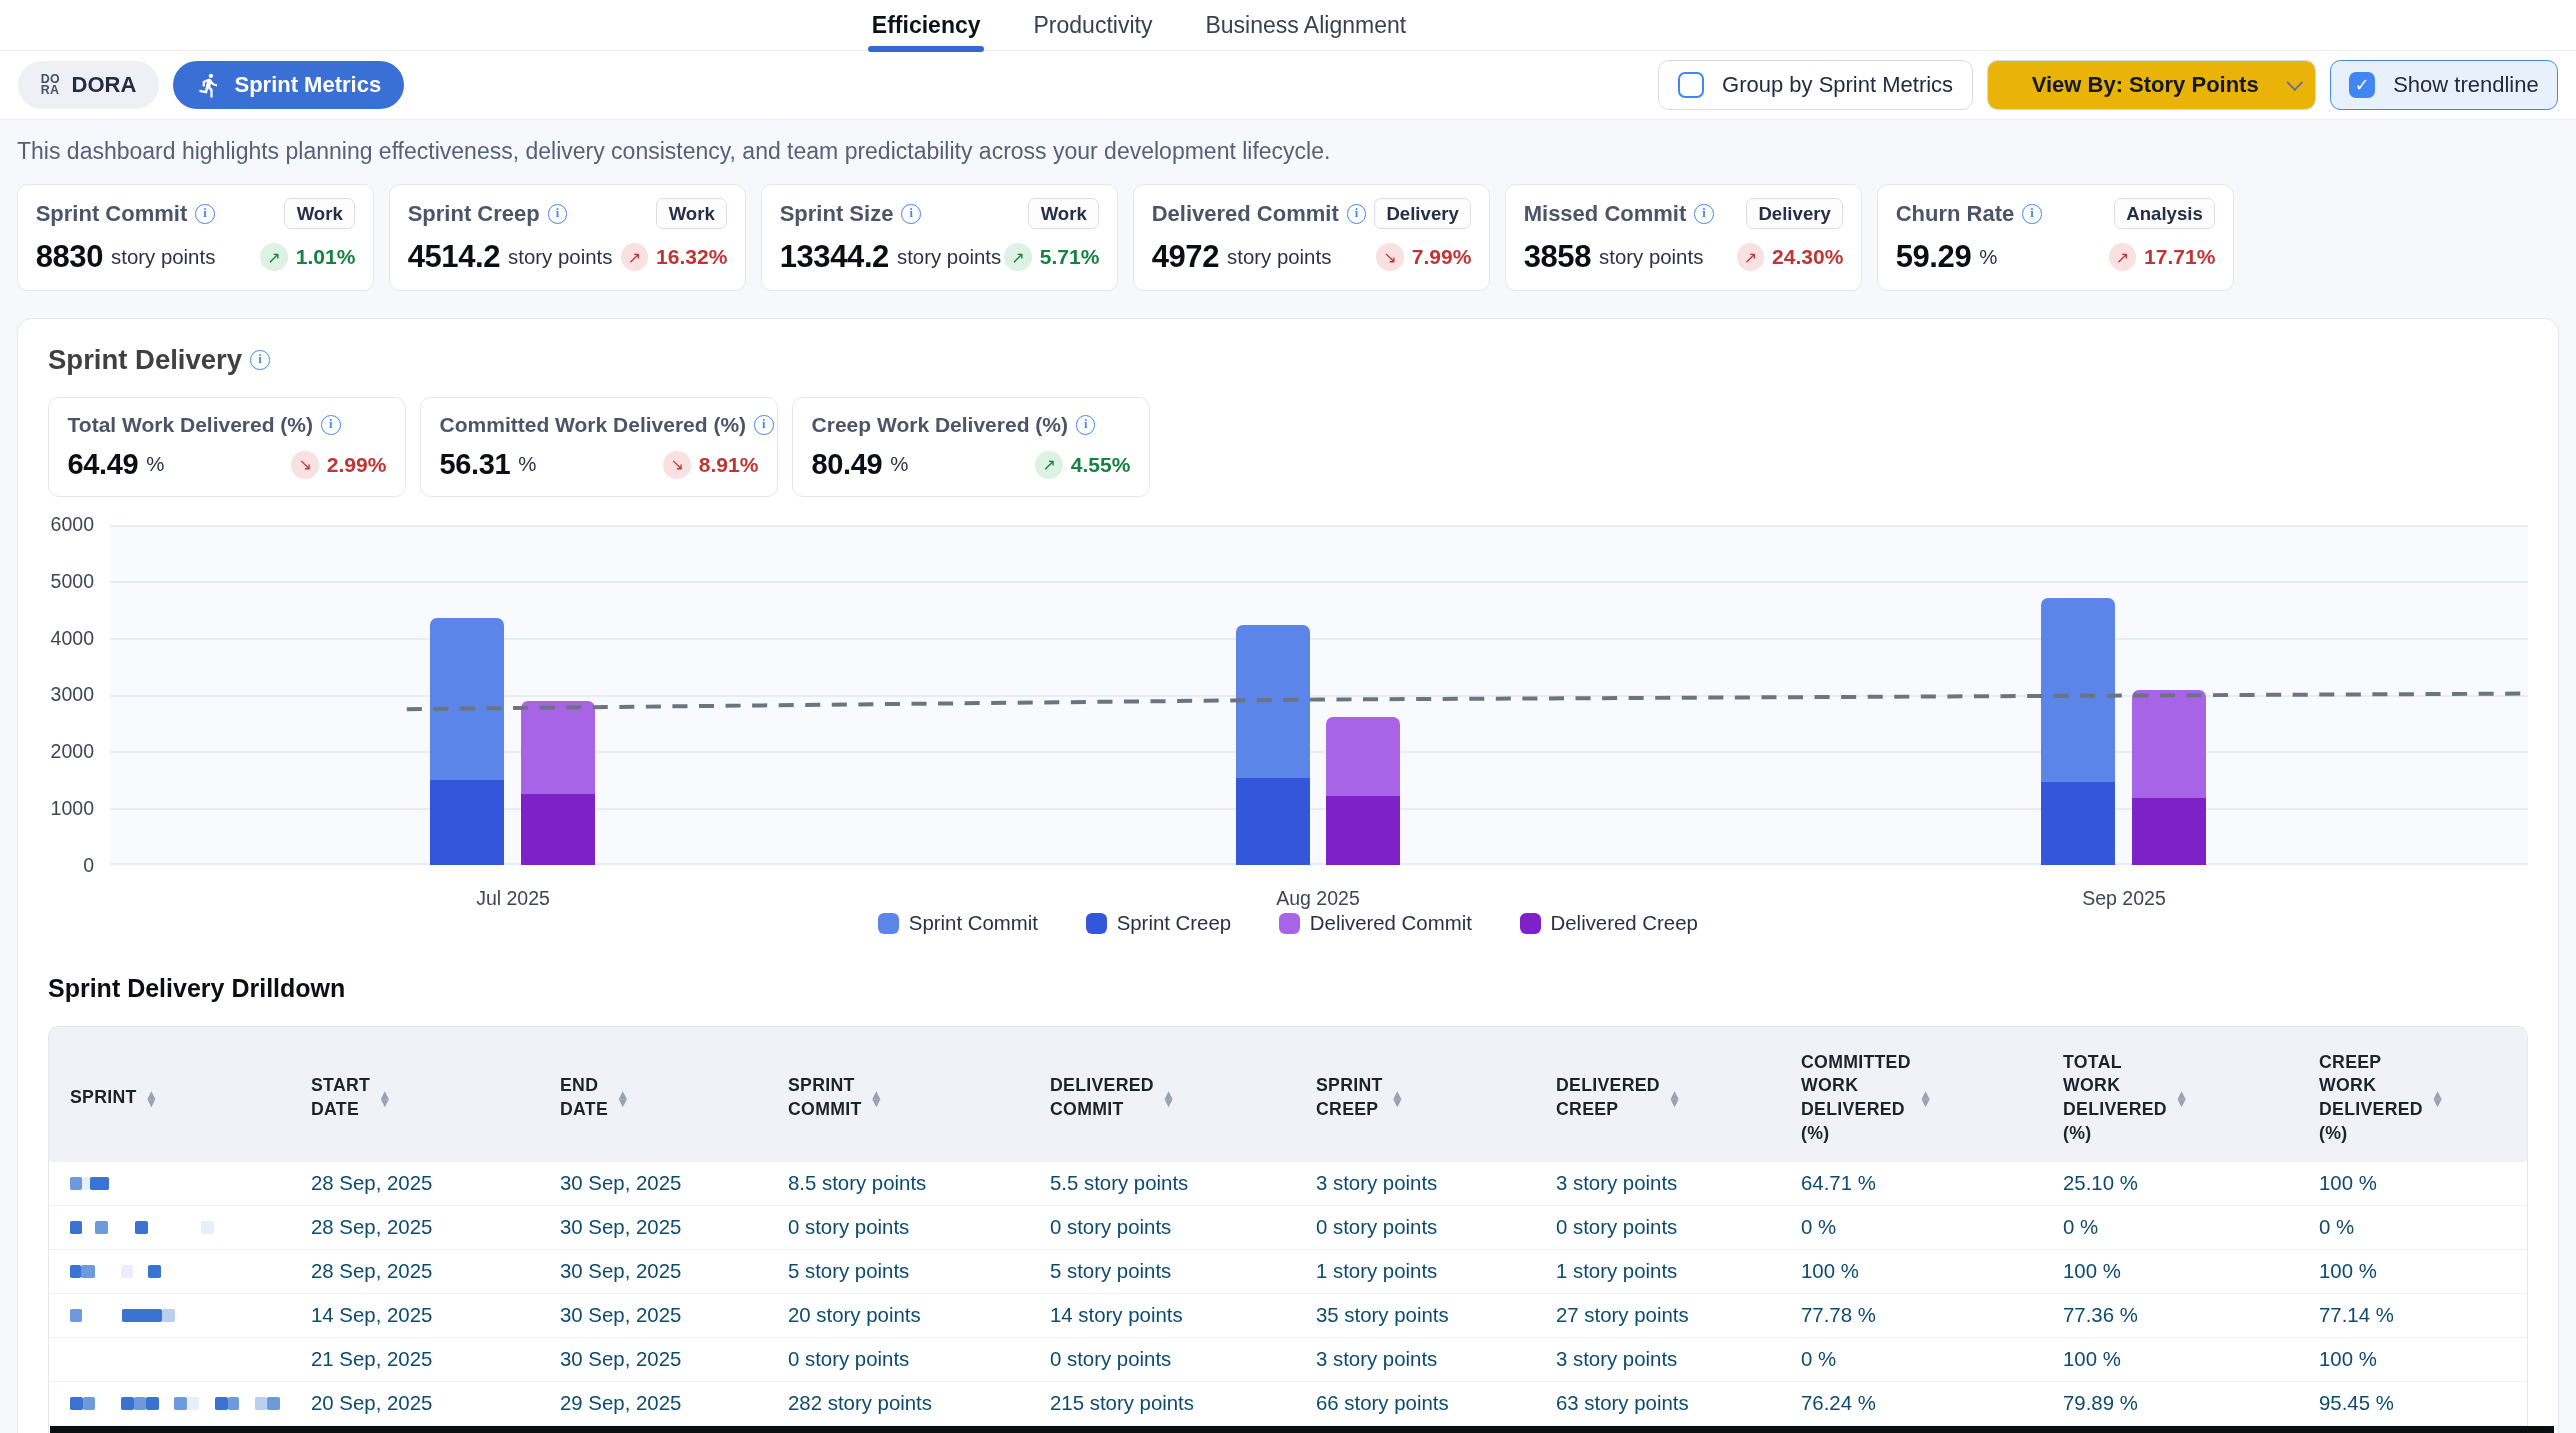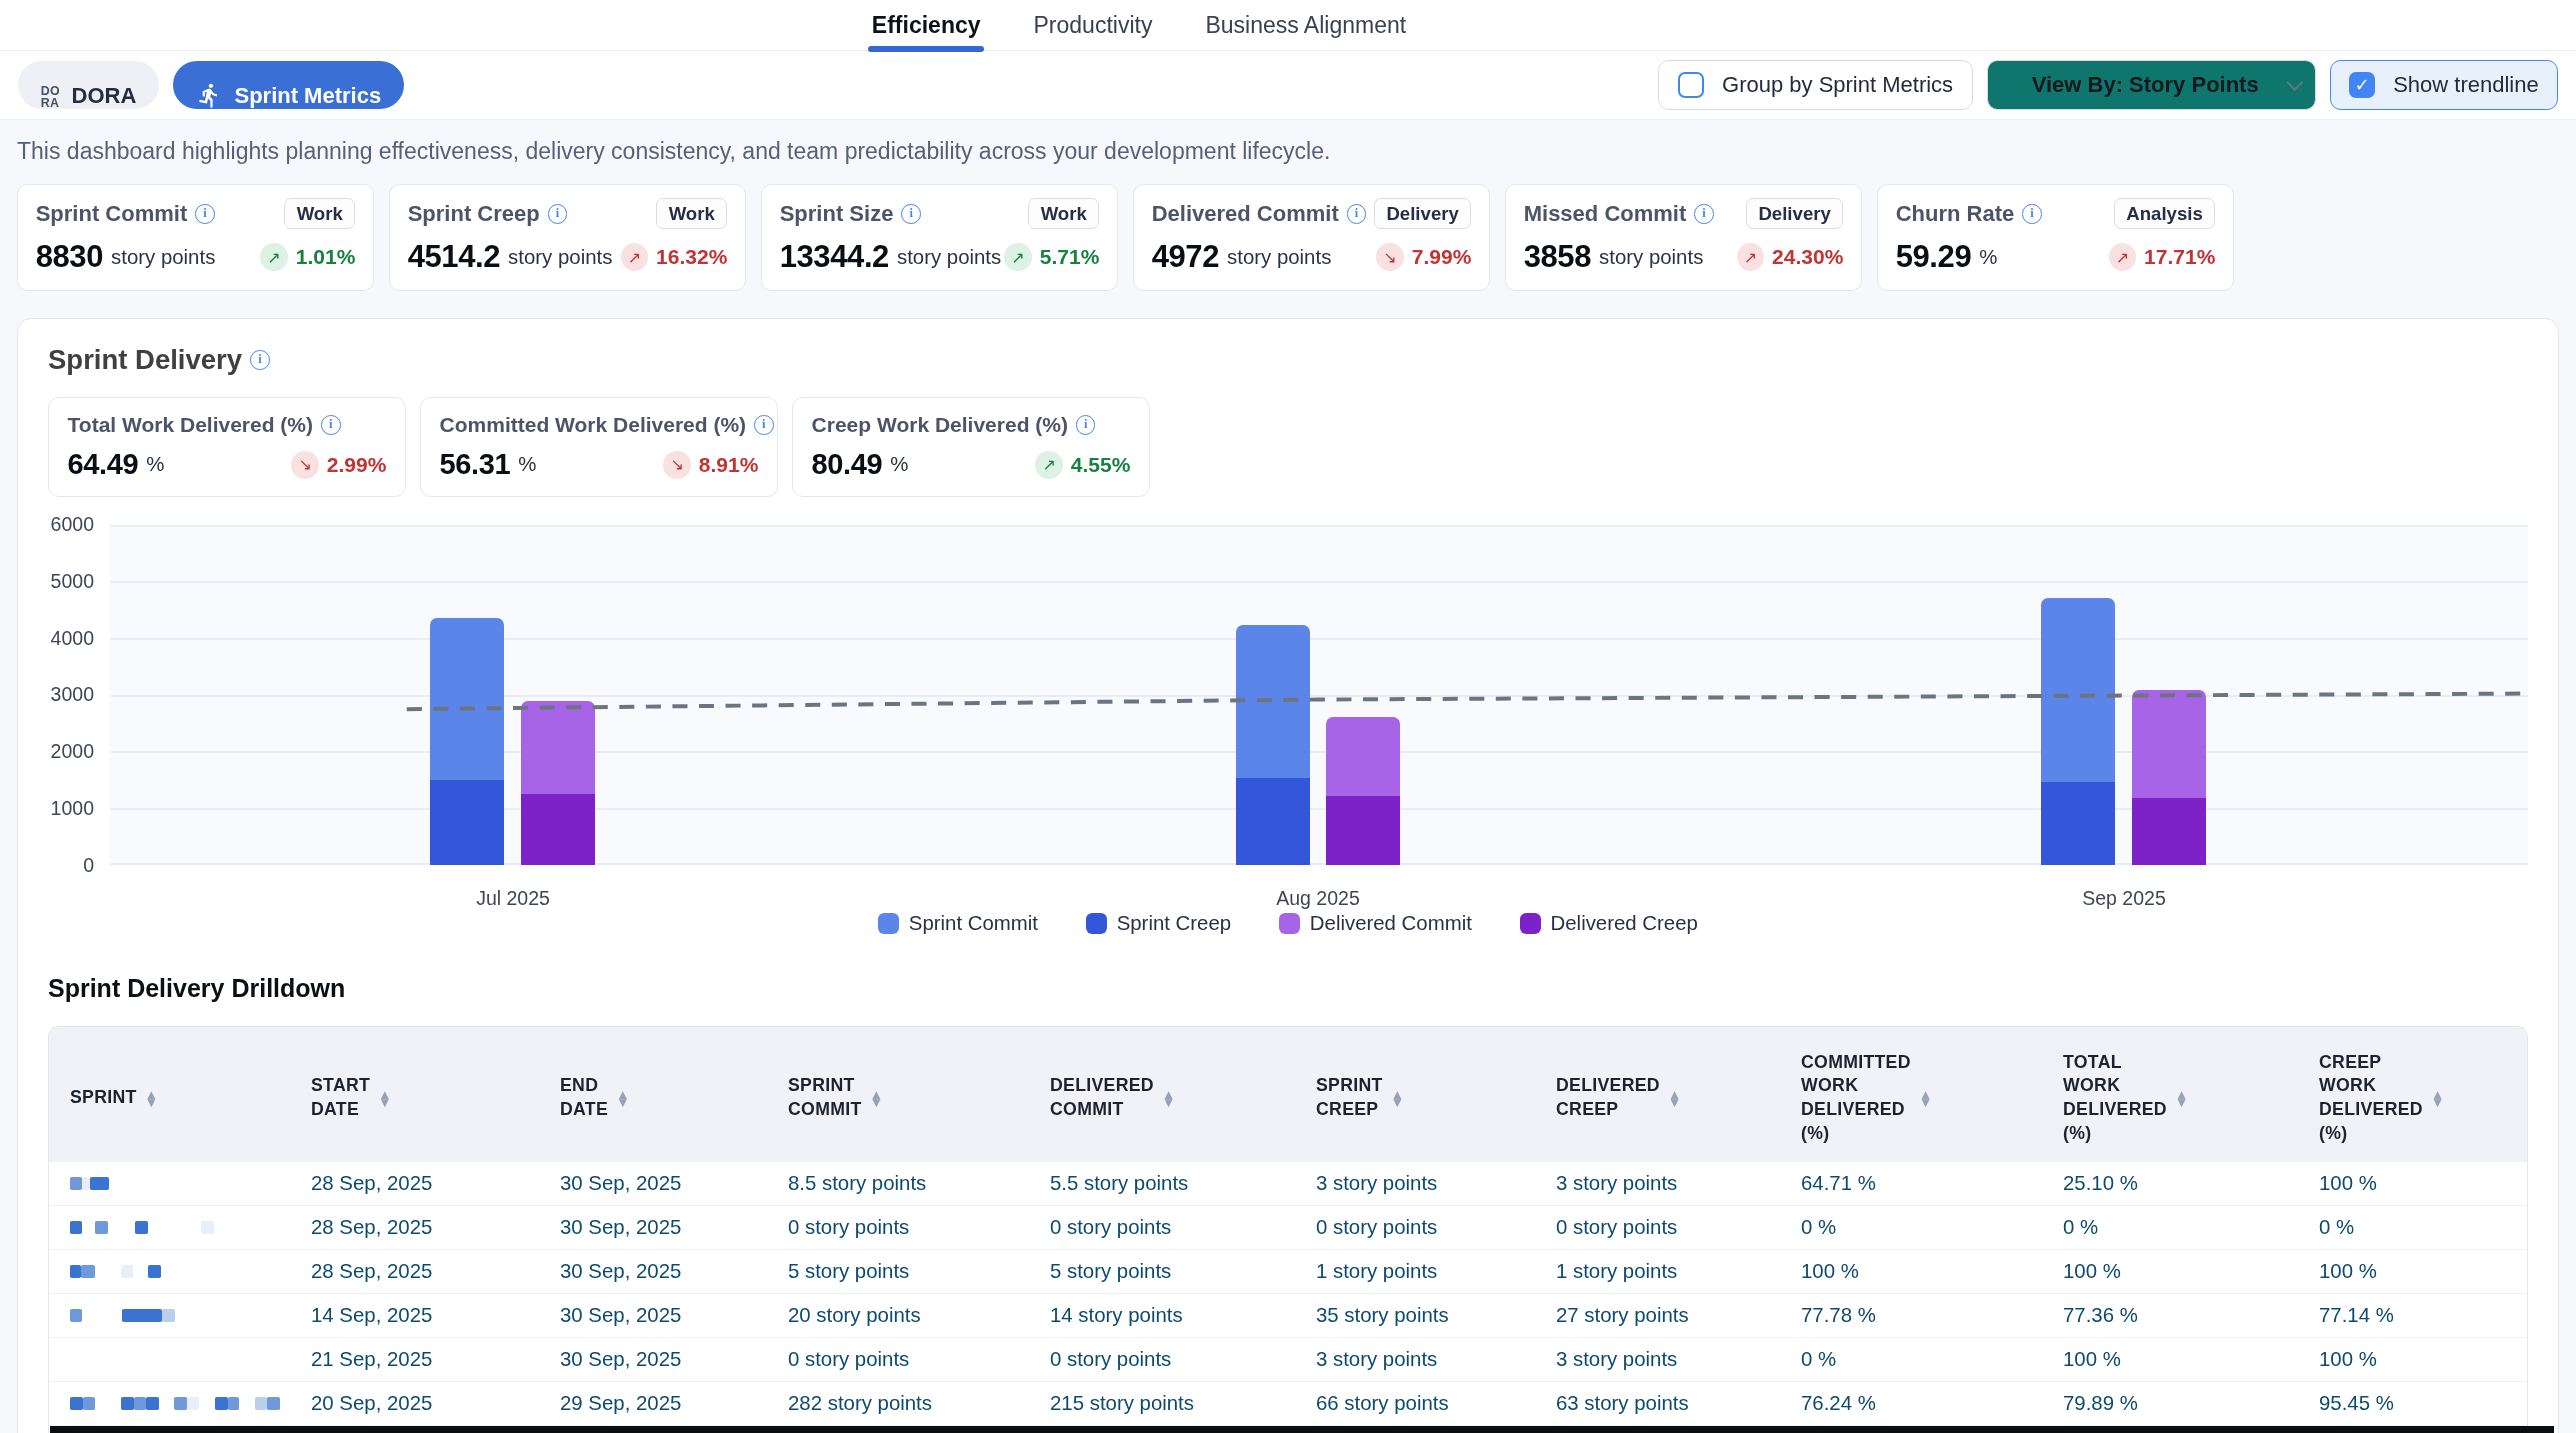--- a/index.html
+++ b/index.html
@@ -13,27 +13,27 @@
   
   .navbar { height:51px; background:#fff; border-bottom:1.8px solid #ebedf1; display:flex; justify-content:center; }
   .tabs { display:flex; gap:53px; align-items:center; height:100%; position:relative; left:-149px; }
   .tab { position:relative; font-size:23px; color:#39404f; height:100%; display:flex; align-items:center; cursor:pointer; }
   .tab.active { color:#0d1118; font-weight:700; }
   .tab.active::after { content:""; position:absolute; left:-3.5px; right:-3.5px; bottom:-1.8px; height:6.2px; background:#3366d6; border-radius:3.5px; }
 
   
   .toolbar { height:69px; background:#fff; border-bottom:1.8px solid #ebedf1; display:flex; align-items:center; justify-content:space-between; padding:0 17.7px; }
   .tb-left, .tb-right { display:flex; align-items:center; gap:14px; }
-  .pill { height:48px; border-radius:25px; display:flex; align-items:flex-end; gap:11.5px; padding:0 23px; font-size:22px; font-weight:700; cursor:pointer; }
+  .pill { height:48px; border-radius:25px; display:flex; align-items:center; gap:11.5px; padding:0 23px; font-size:22px; font-weight:700; cursor:pointer; }
   .pill.dora { background:#eef0f5; color:#252c3f; }
   .dora-logo { display:flex; flex-direction:column; font-size:12.4px; line-height:0.92; font-weight:800; color:#474f63; letter-spacing:0.4px; }
   .pill.primary { background:#3a6fd6; color:#fff; font-weight:600; }
   .runner-svg { width:26.6px; height:26.6px; }
   .control { height:50px; border:1.8px solid #d6dbe5; border-radius:10.6px; display:flex; align-items:center; gap:18px; padding:0 18.6px; font-size:22px; color:#242b3d; background:#fff; cursor:pointer; }
-  .control.select { background:#0f766e; font-weight:700; color:#14181f; padding-right:14px;padding-left:44px; }
+  .control.select { background:#eab308; font-weight:700; color:#14181f; padding-right:14px;padding-left:44px; }
   .control.trendline { background:#e8f0fc; border-color:#4285f4; }
   .checkbox { width:26px; height:26px; border:2.7px solid #4285f4; border-radius:7px; background:#fff; flex:0 0 auto; }
   .checkbox.checked { background:#4285f4; display:flex; align-items:center; justify-content:center; color:#fff; font-size:17.7px; font-weight:700; border-color:#4285f4; }
   .chevron { width:11.5px; height:11.5px; border-right:2.7px solid #69718361; border-bottom:2.7px solid #697183; border-right-color:#697183; transform:rotate(45deg) translate(-1.8px,-1.8px); margin-left:12.4px; }
 
   
   .content { padding:0 17px; }
   .description { margin:17.7px 0 19.5px; font-size:23px; color:#586079; }
 
   .info-icon { width:19.5px; height:19.5px; border:1.8px solid #4285f4; border-radius:50%; color:#4285f4;

